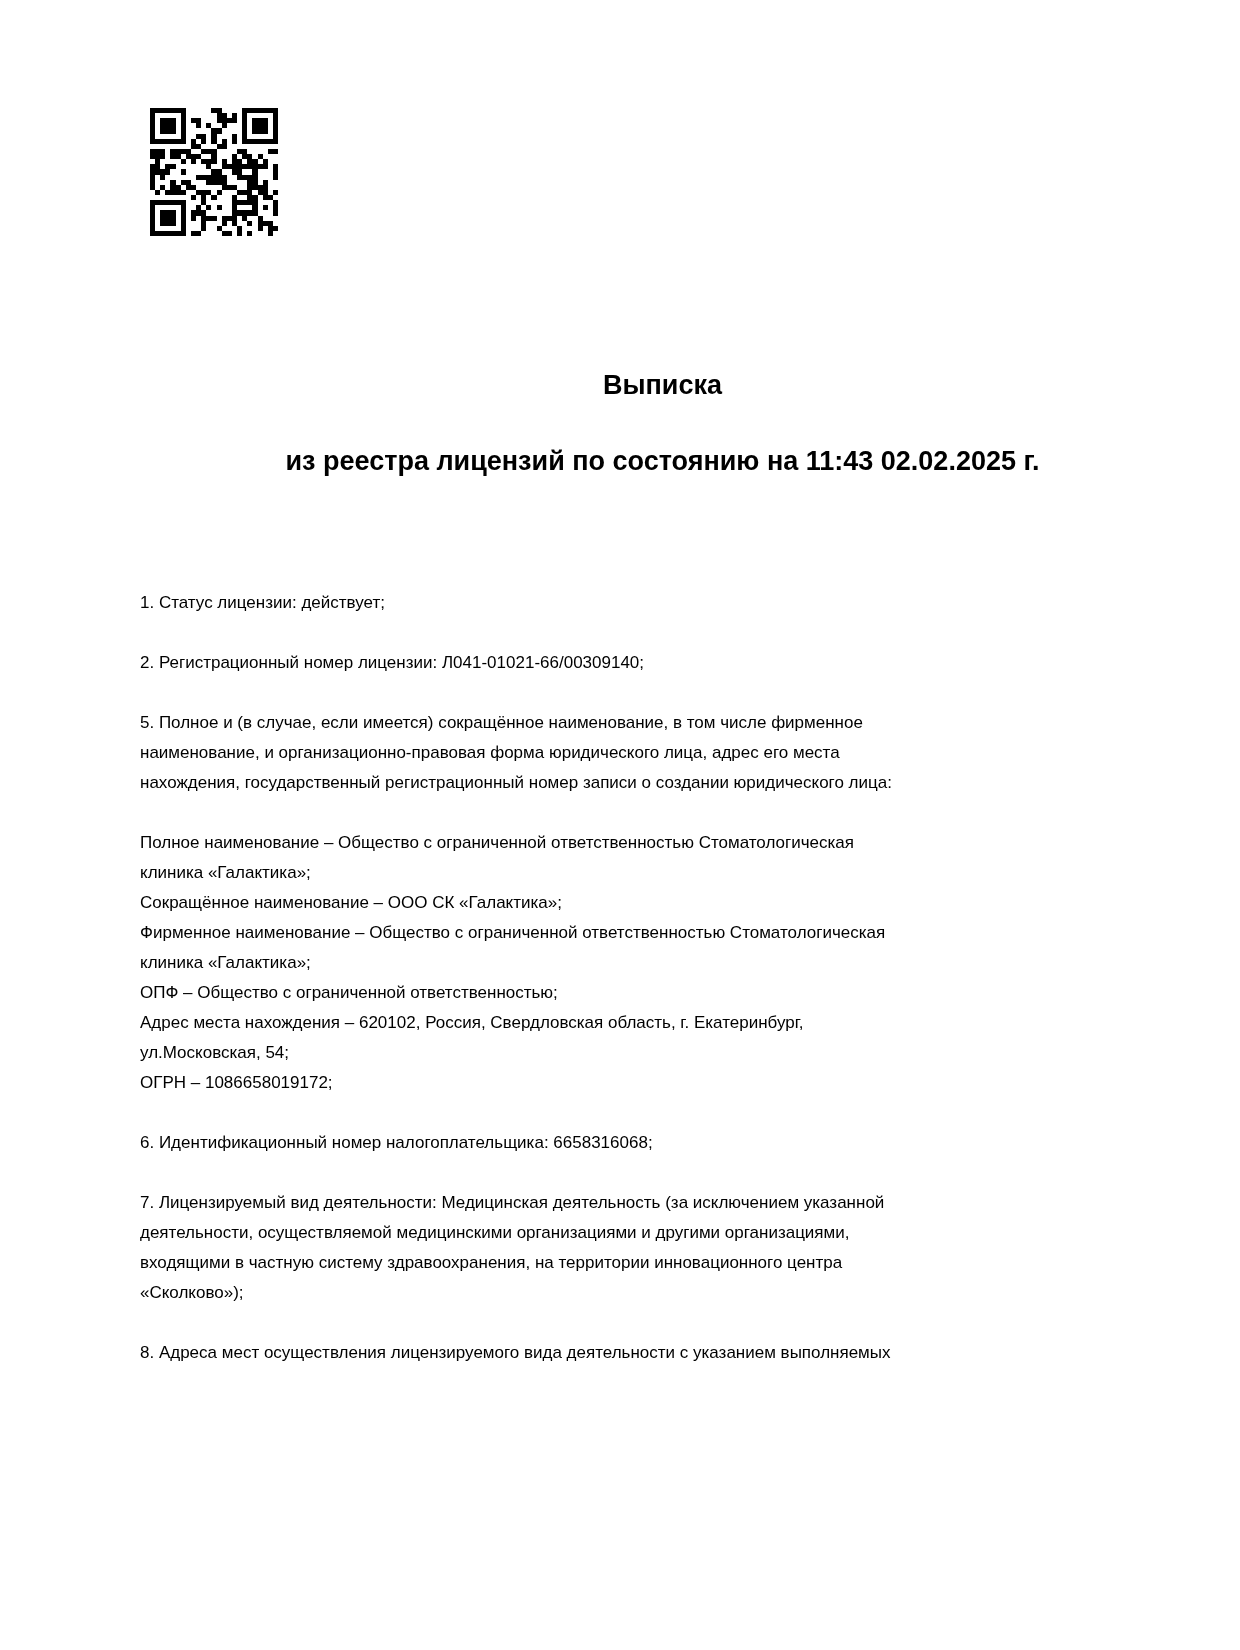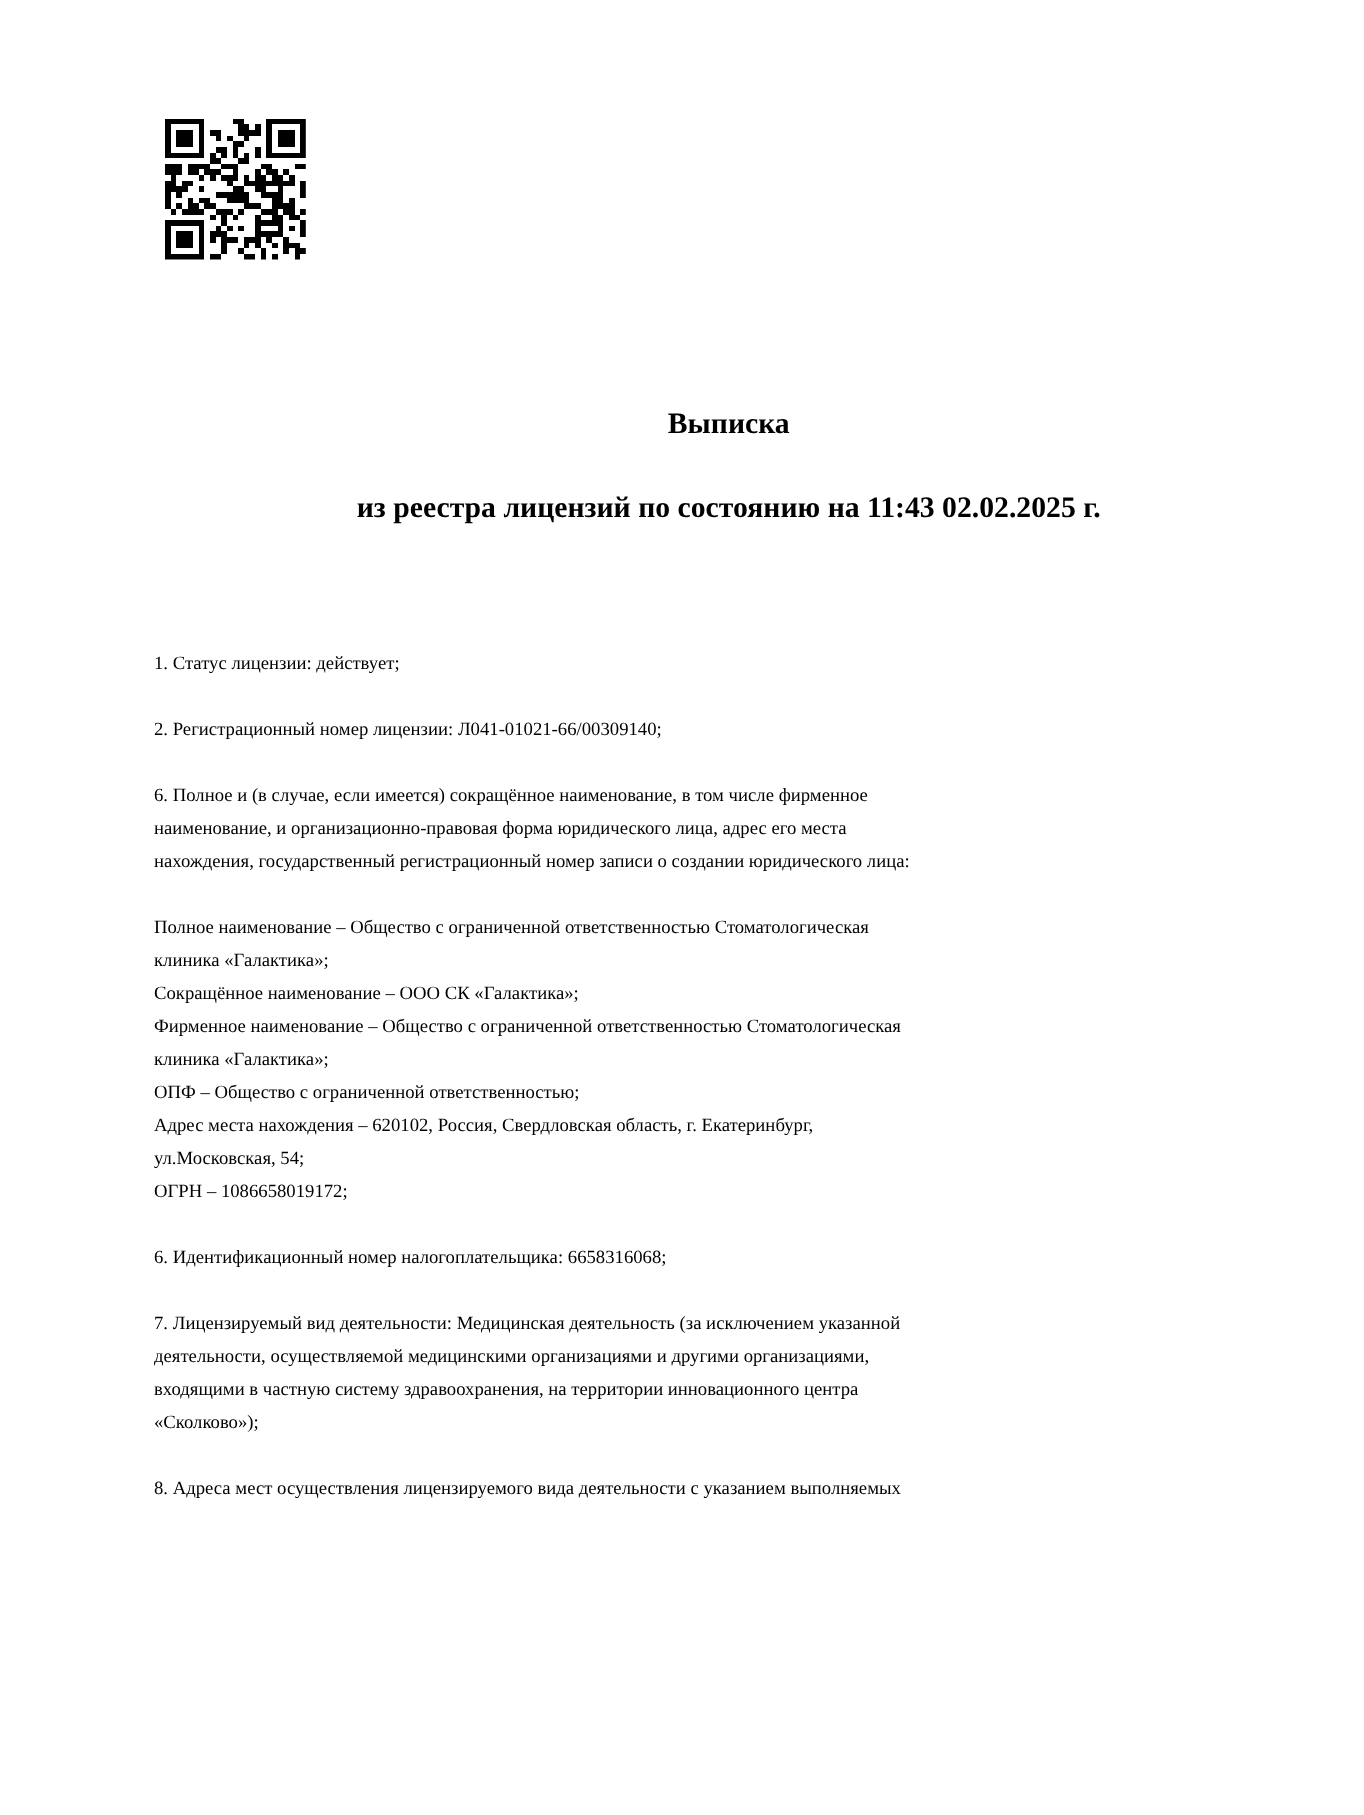--- a/index.html
+++ b/index.html
@@ -3,21 +3,21 @@
 <meta charset="utf-8">
 <style>
   * { margin: 0; padding: 0; box-sizing: border-box; }
   html, body { background: #ffffff; }
   .page {
     position: relative;
     width: 1240px;
     height: 1650px;
     background: #ffffff;
     color: #000000;
-    font-family: Liberation Serif, serif;
+    font-family: Liberation Sans, sans-serif;
     overflow: hidden;
   }
   .qr-wrap {
     position: absolute;
     left: 150px;
     top: 108px;
     width: 128px;
     height: 128px;
   }
   .qr-wrap svg { display: block; width: 128px; height: 128px; }
@@ -369,21 +369,21 @@
 
     <div class="doc-title">
       <div>Выписка</div>
       <div>из реестра лицензий по состоянию на 11:43 02.02.2025 г.</div>
     </div>
 
 
     <div class="body-text">
       <p>1. Статус лицензии: действует;</p>
       <p>2. Регистрационный номер лицензии: Л041-01021-66/00309140;</p>
-      <p>6. Полное и (в случае, если имеется) сокращённое наименование, в том числе фирменное
+      <p>5. Полное и (в случае, если имеется) сокращённое наименование, в том числе фирменное
 наименование, и организационно-правовая форма юридического лица, адрес его места
 нахождения, государственный регистрационный номер записи о создании юридического лица:</p>
       <p>Полное наименование – Общество с ограниченной ответственностью Стоматологическая
 клиника «Галактика»;
 Сокращённое наименование – ООО СК «Галактика»;
 Фирменное наименование – Общество с ограниченной ответственностью Стоматологическая
 клиника «Галактика»;
 ОПФ – Общество с ограниченной ответственностью;
 Адрес места нахождения – 620102, Россия, Свердловская область, г. Екатеринбург,
 ул.Московская, 54;

